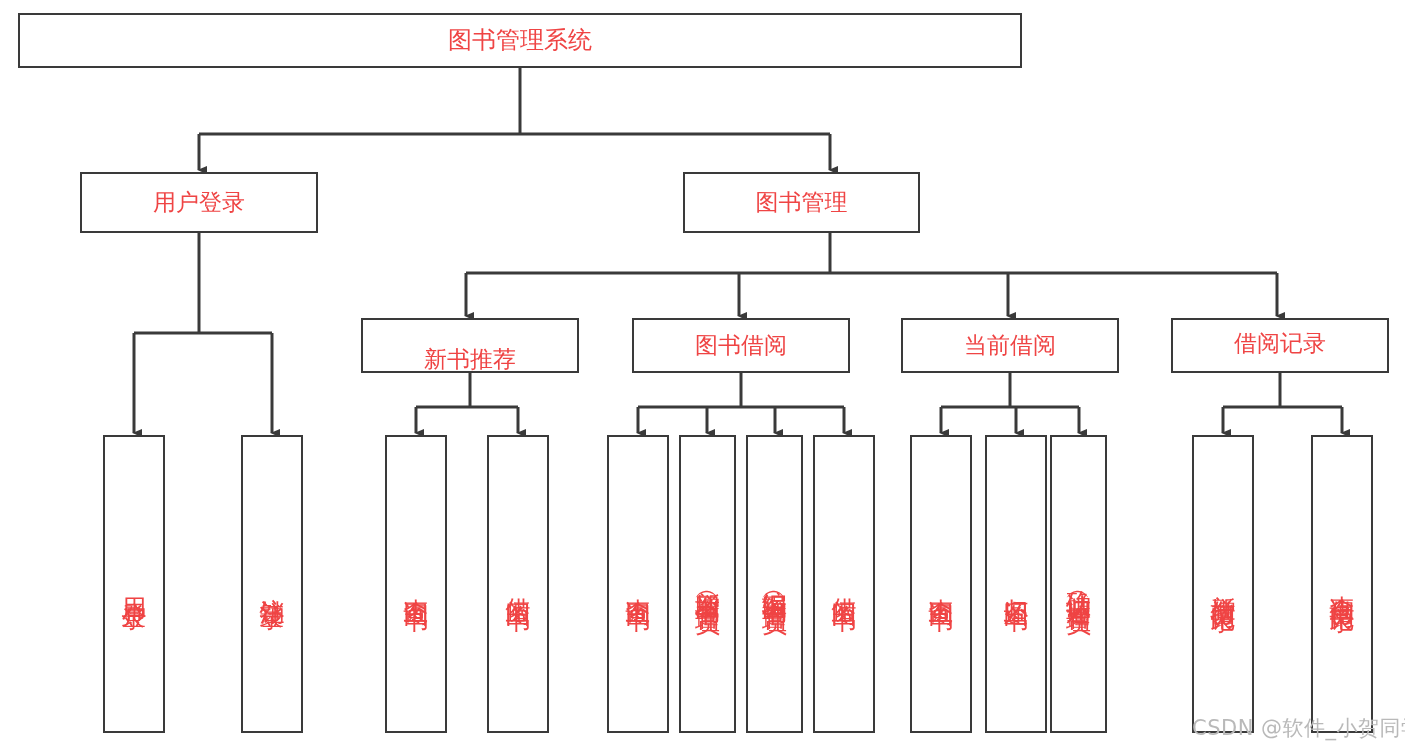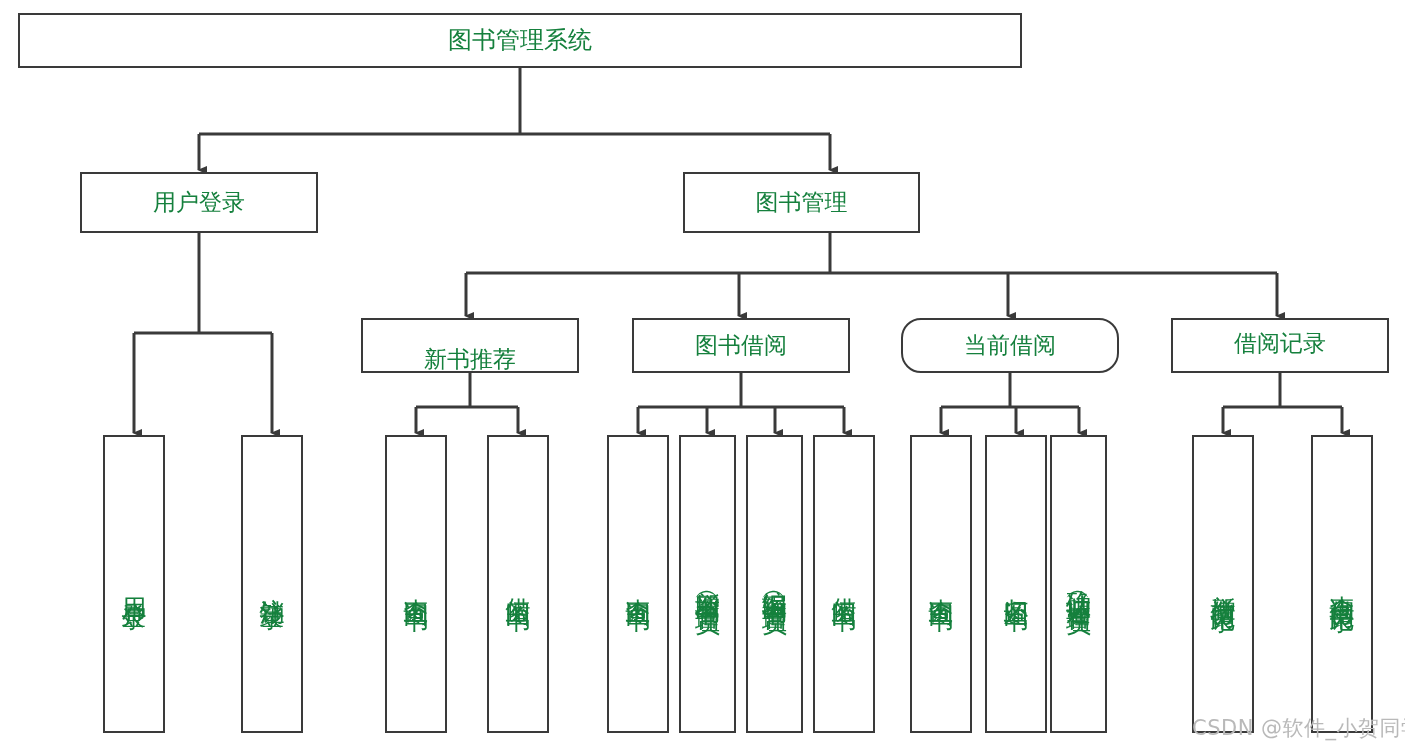--- a/index.html
+++ b/index.html
@@ -29,21 +29,21 @@
     position: absolute;
     box-sizing: border-box;
     background: #ffffff;
     border: 2px solid #3a3a3a;
     display: flex;
     align-items: center;
     justify-content: center;
     color: #333333;
   }
   .node-label {
-    color: #15803d;
+    color: #ef4444;
     line-height: 1.05;
     white-space: nowrap;
   }
   .node-root .node-label {
     font-size: 24px;
   }
   .node-branch .node-label {
     font-size: 23px;
   }
   .node-leaf {
@@ -143,21 +143,21 @@
       </div>
       <div class="node-box node-branch" style="left: 683px; top: 172px; width: 237px; height: 61px;">
         <span class="node-label">图书管理</span>
       </div>
       <div class="node-box node-branch" style="left: 361px; top: 318px; width: 218px; height: 55px; align-items: flex-end;">
         <span class="node-label">新书推荐</span>
       </div>
       <div class="node-box node-branch" style="left: 632px; top: 318px; width: 218px; height: 55px;">
         <span class="node-label">图书借阅</span>
       </div>
-      <div class="node-box node-branch" style="left: 901px; top: 318px; width: 218px; height: 55px; border-radius: 20px;">
+      <div class="node-box node-branch" style="left: 901px; top: 318px; width: 218px; height: 55px;">
         <span class="node-label">当前借阅</span>
       </div>
       <div class="node-box node-branch" style="left: 1171px; top: 318px; width: 218px; height: 55px; font-family: Liberation Mono, monospace;">
         <span class="node-label">借阅记录</span>
       </div>
     </div>
 
   <div id="leaf-container">
       <div class="node-box node-leaf" style="left: 103px; top: 435px; width: 62px; height: 298px;">
         <span class="node-label">用户登录</span>

